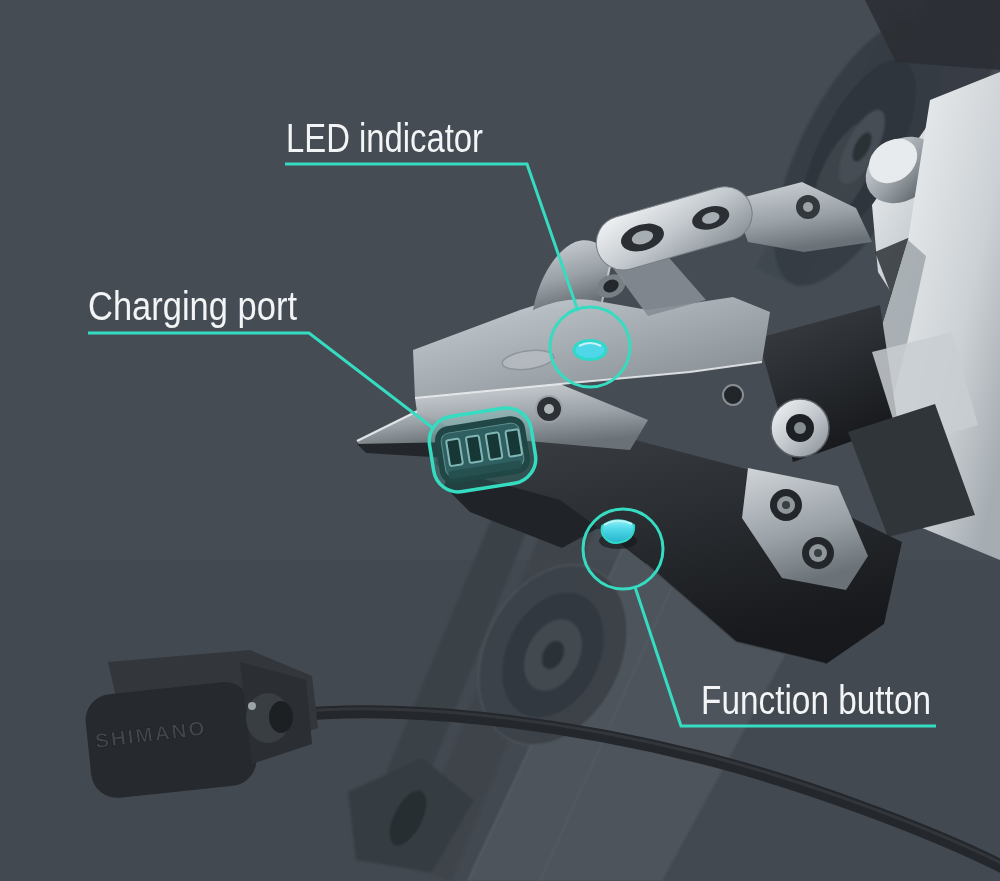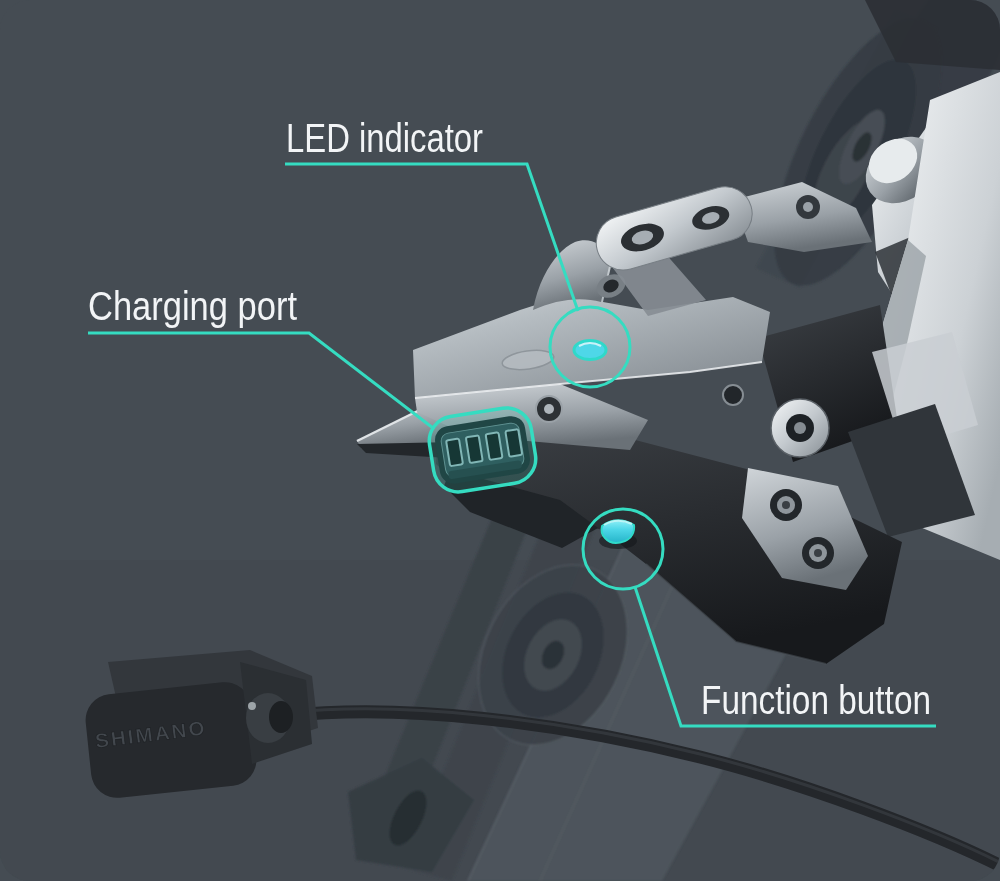--- a/index.html
+++ b/index.html
@@ -1,17 +1,17 @@
 <!DOCTYPE html>
 <html style="--bg: #454C53; --accent: #35DCC1; --led: #4ED7E8; --text: #F2F4F6;"><head>
 <meta charset="utf-8">
 <style>
   html,body{margin:0;padding:0;}
   body{background:var(--bg,#454C53);font-family:"Liberation Sans",sans-serif;}
-  .stage{position:relative;width:1000px;height:881px;background:linear-gradient(#474E55,#424950);overflow:hidden;border-radius:30px;}
+  .stage{position:relative;width:1000px;height:881px;background:linear-gradient(#474E55,#424950);overflow:hidden;}
   svg{display:block;}
   .accent-stroke{stroke:var(--accent,#35DCC1);fill:none;}
   .accent-tint{fill:var(--accent,#35DCC1);fill-opacity:.16;stroke:none;}
   .led-fill{fill:var(--led,#4ED7E8);}
   .label-text{fill:var(--text,#F2F4F6);font-family:"Liberation Sans",sans-serif;font-size:41px;font-weight:400;}
   .brand-text{fill:#42474D;stroke:#1d2023;stroke-width:.6;font-family:"Liberation Sans",sans-serif;font-weight:bold;font-size:20px;letter-spacing:2px;}
 </style>
 </head>
 <body>
 

